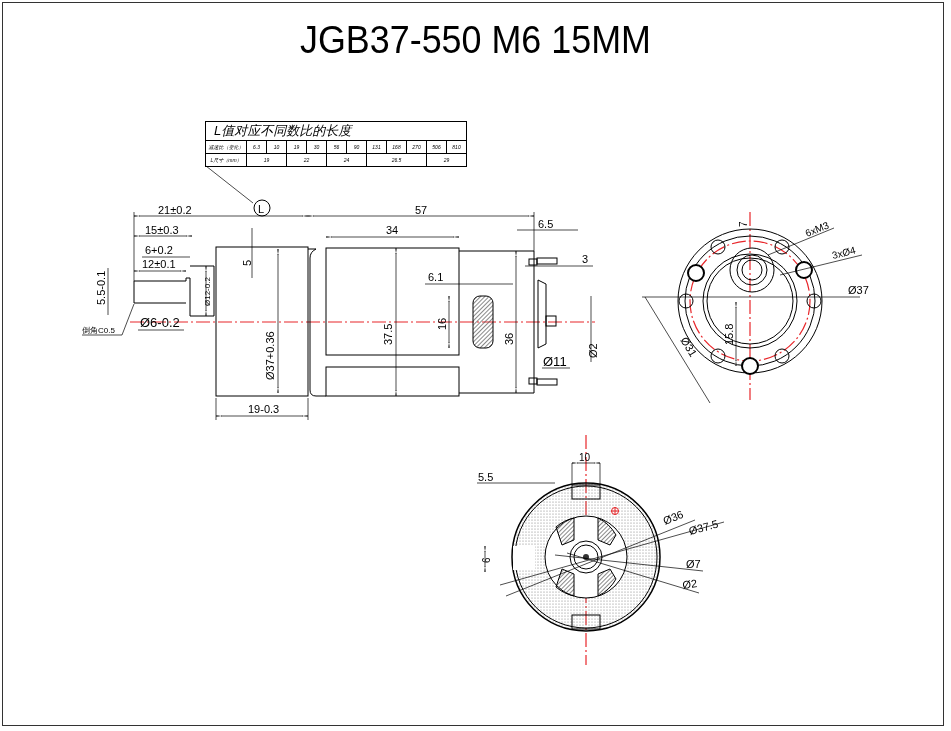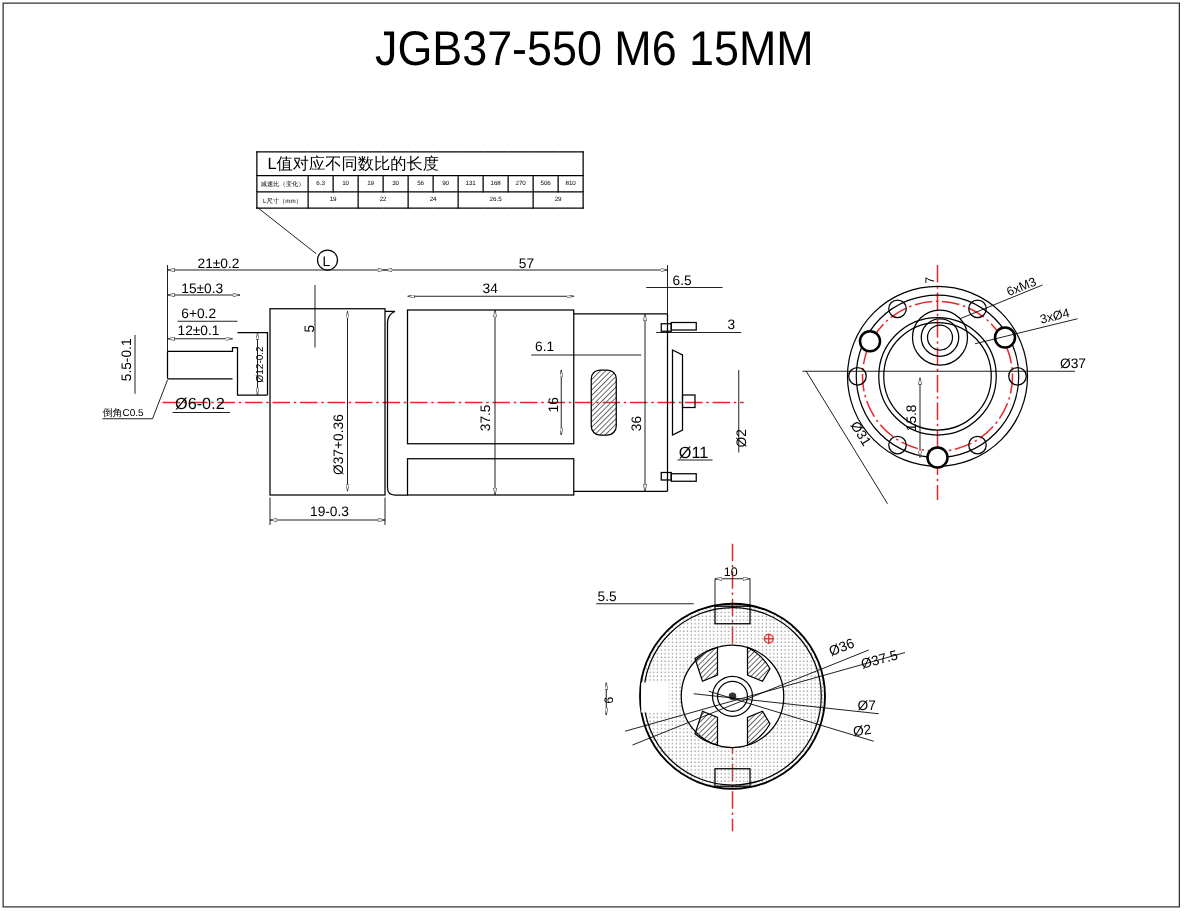--- a/index.html
+++ b/index.html
@@ -5,21 +5,21 @@
   html, body { margin:0; padding:0; background:#ffffff; }
   body { width:951px; height:731px; position:relative; overflow:hidden; font-family:"Liberation Sans", sans-serif; }
   .frame { position:absolute; left:2px; top:2px; width:942px; height:724px; border:1.5px solid #333; box-sizing:border-box; }
   .title { position:absolute; left:0; top:18px; width:951px; text-align:center; font-size:39px; color:#000; letter-spacing:0px; transform:scaleX(0.92); }
   svg { position:absolute; left:0; top:0; }
   svg text { font-family:"Liberation Sans", sans-serif; fill:#000; }
   .ln { stroke:#000; stroke-width:1; fill:none; }
   .thin { stroke:#000; stroke-width:0.7; fill:none; }
   .ctr { stroke:#e8262a; stroke-width:1.2; fill:none; stroke-dasharray:14 3 2 3; }
   .tbl { position:absolute; left:205px; top:121px; border-collapse:collapse; }
-  .tbl td { border:1px solid #000; font-size:5px; text-align:center; padding:0; height:12px; }
+  .tbl td { border:1px solid #000; font-size:5px; text-align:center; padding:0; height:12px;font-style:italic; }
   .tbl .hdr { font-size:13px; text-align:left; padding-left:8px; height:18px; }
 </style>
 </head>
 <body>
 
 <div class="frame"></div>
 <div class="title">JGB37-550 M6 15MM</div>
 
 <table class="tbl">
   <tbody>

